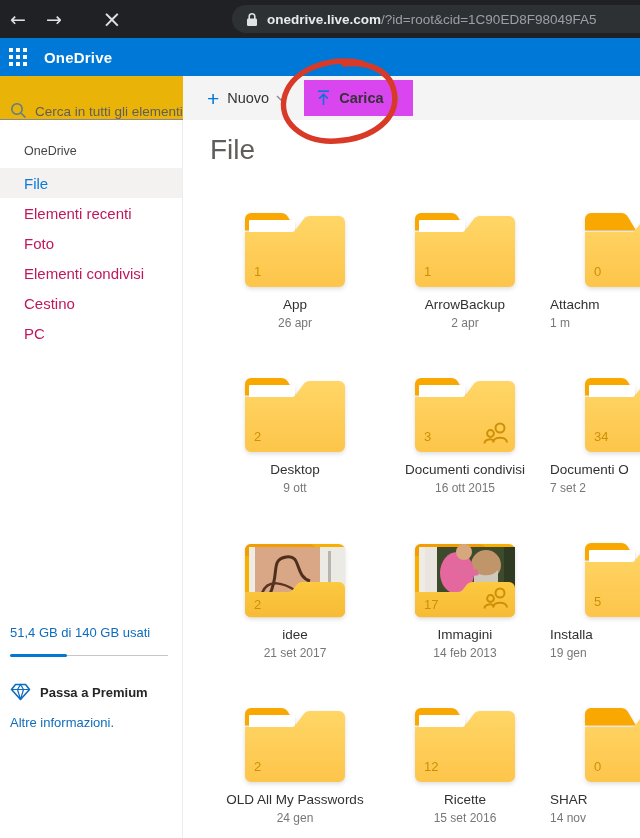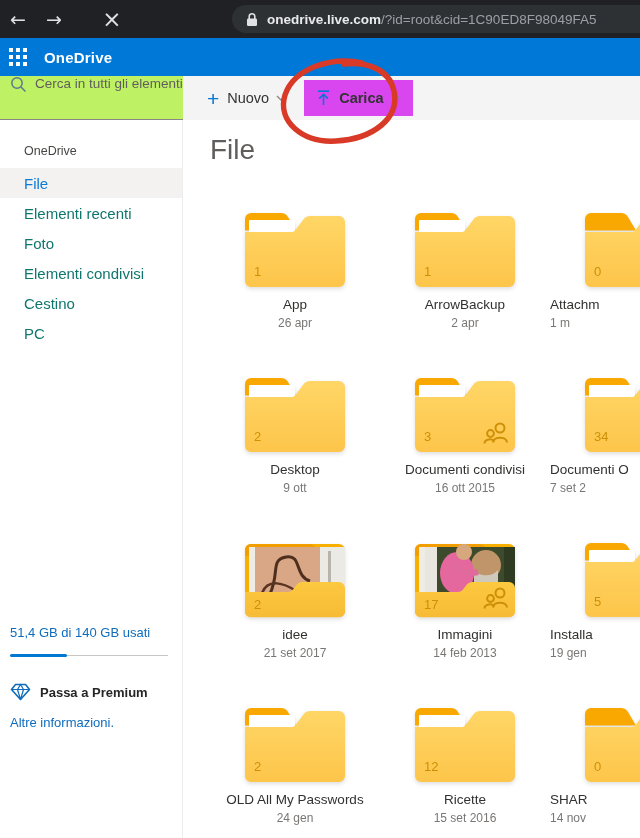--- a/index.html
+++ b/index.html
@@ -20,38 +20,38 @@
 
   
   #app-header{position:absolute;left:0;top:38px;width:640px;height:38px;background:#0078d7;
               display:flex;align-items:center;}
   #waffle{width:18px;height:18px;margin-left:9px;display:grid;
           grid-template-columns:repeat(3,4px);grid-template-rows:repeat(3,4px);gap:3px;cursor:pointer;}
   #waffle span{background:#fff;width:4px;height:4px;}
   #app-title{color:#fff;font-weight:bold;font-size:15px;margin-left:17px;letter-spacing:.2px;}
 
   
-  #search-area{position:absolute;left:0;top:76px;width:183px;height:44px;background:#bef264;
-               border-bottom:1px solid #8a8886;display:flex;align-items:flex-start;box-sizing:border-box;}
+  #search-area{position:absolute;left:0;top:76px;width:183px;height:44px;background:#eab308;
+               border-bottom:1px solid #8a8886;display:flex;align-items:flex-end;box-sizing:border-box;}
   #search-label{color:#605e5c;font-size:13.5px;margin-left:8px;}
   #toolbar{position:absolute;left:183px;top:76px;width:457px;height:44px;background:#f4f4f4;
            display:flex;align-items:center;}
   .cmd-btn{display:flex;align-items:center;height:36px;padding:0 10px;cursor:pointer;
            color:#333;font-size:14.5px;}
   #new-btn{margin-left:14px;}
   #new-plus{color:#0078d4;font-size:21px;font-weight:300;margin-right:8px;line-height:1;}
   #upload-btn{background:#d946ef;margin-left:8px;padding:0 12px;font-weight:bold;}
   .chev{margin-left:7px;}
 
   
   #sidebar{position:absolute;left:0;top:120px;width:182px;height:718px;background:#fff;}
   #v-divider{position:absolute;left:182px;top:120px;width:1px;height:718px;background:#ededed;}
   #nav-section-label{color:#484644;font-size:12.5px;padding:24px 0 10px 24px;}
   .nav-item{height:30px;display:flex;align-items:center;padding-left:24px;font-size:15px;
-            color:#0f766e;cursor:pointer;}
+            color:#be185d;cursor:pointer;}
   .nav-item.selected{background:#f3f2f1;color:#0c7bd6;}
 
   #storage-block{position:absolute;left:10px;top:503px;width:164px;}
   .side-link{color:#0f6cbd;font-size:13px;cursor:pointer;text-decoration:none;display:inline-block;}
   #usage-link{margin-bottom:14px;}
   #storage-bar{position:relative;width:158px;height:3px;margin-bottom:26px;}
   #storage-track{position:absolute;left:0;top:1px;width:100%;height:1px;background:#c8c6c4;}
   #storage-fill{position:absolute;left:0;top:0;height:3px;background:#0078d4;border-radius:2px;}
   #premium-row{display:flex;align-items:center;margin-bottom:12px;}
   #premium-title{font-size:13px;font-weight:bold;color:#262626;margin-left:9px;}

